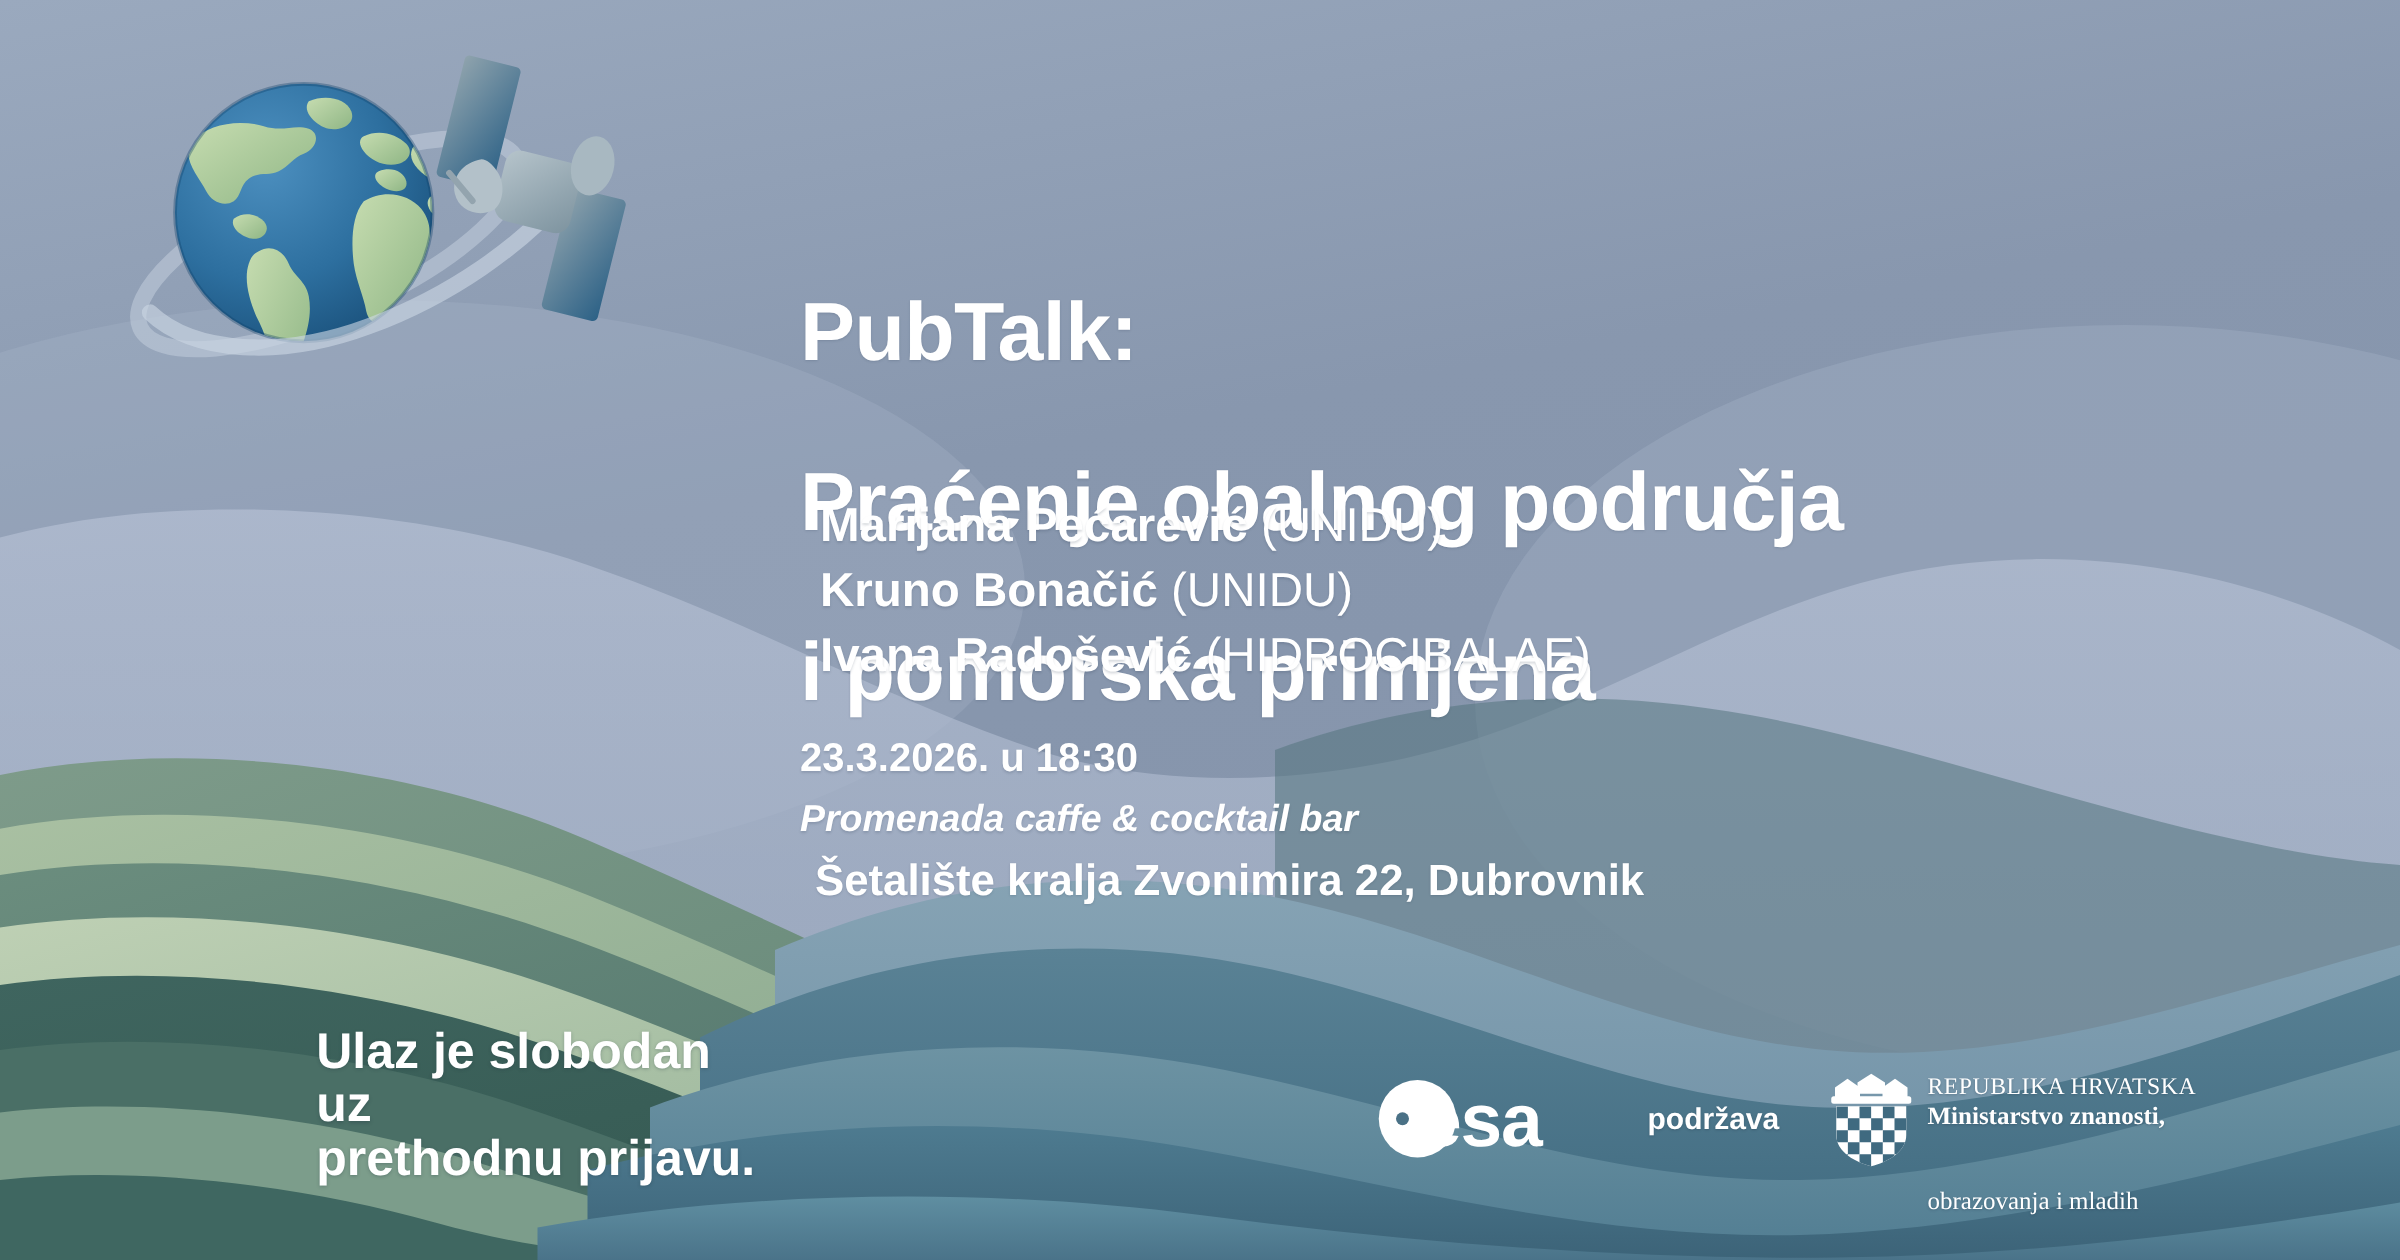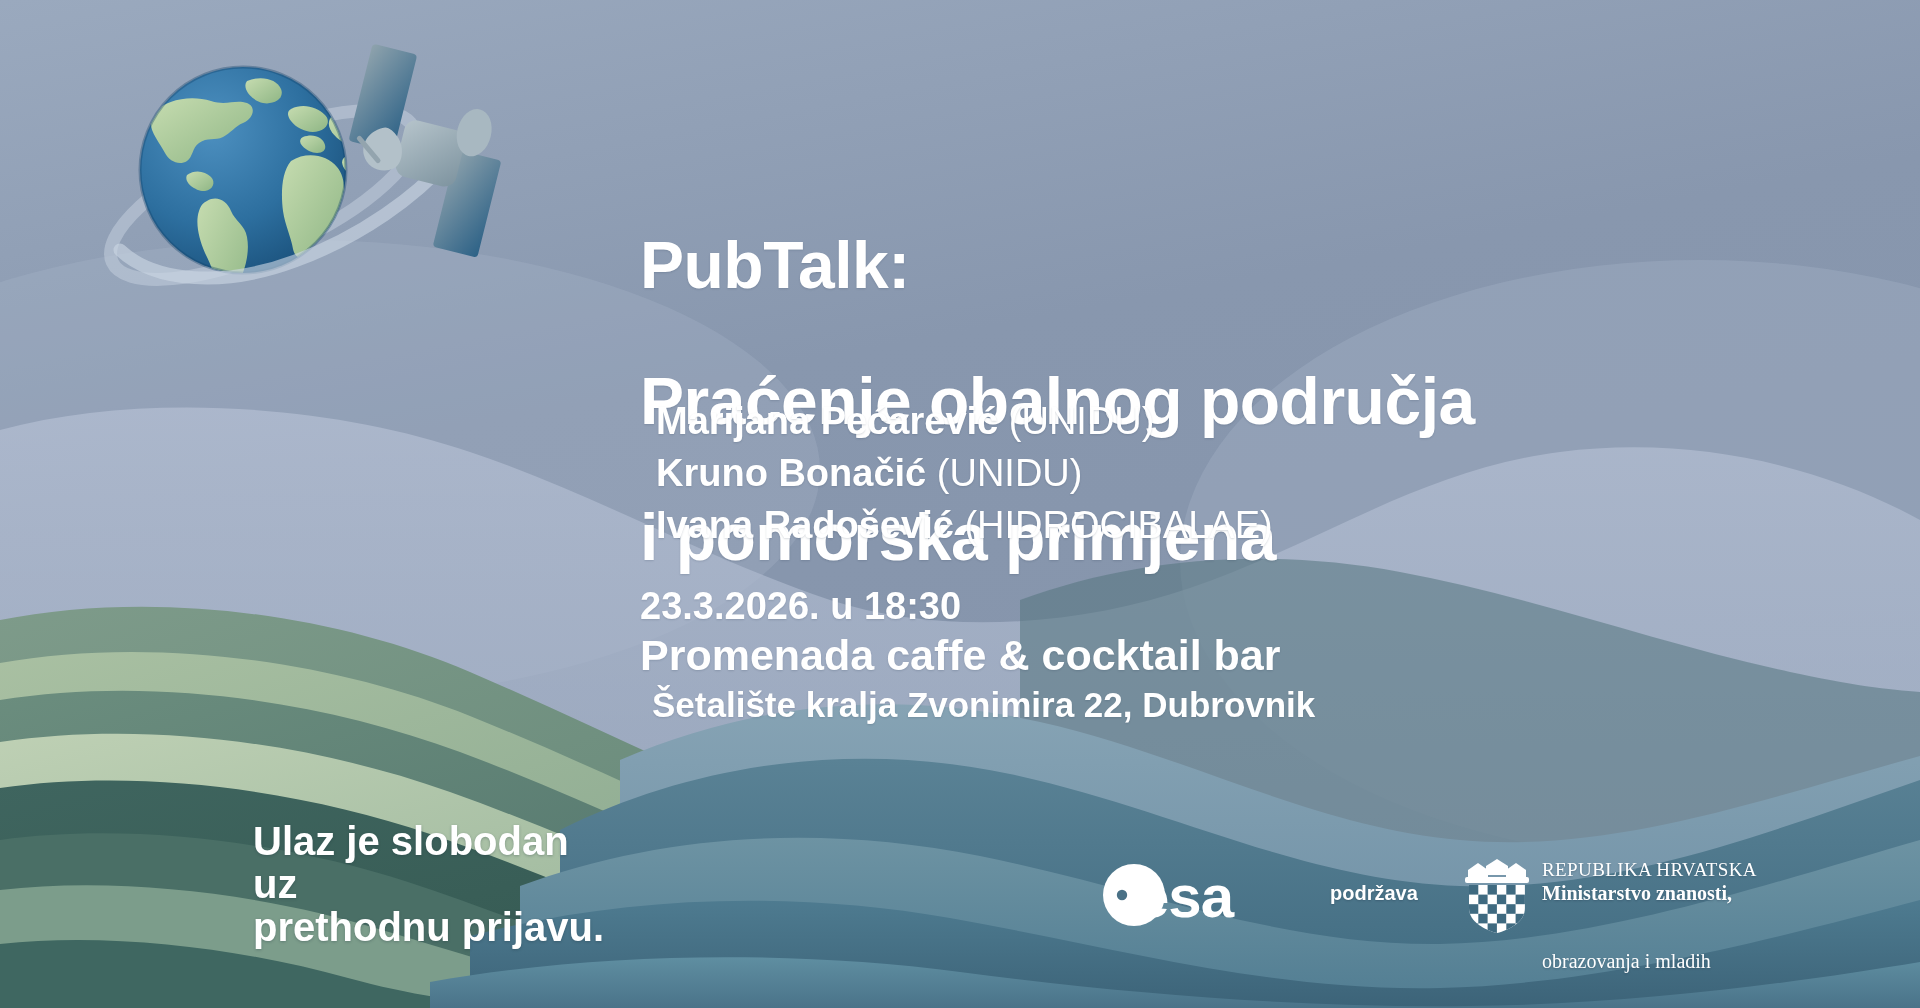--- a/index.html
+++ b/index.html
@@ -37,44 +37,44 @@
   .speaker{
     color:#ffffff;font-size:38px;line-height:52px;white-space:nowrap;
     text-shadow:0 1px 2px rgba(40,55,80,.18);
   }
   .speaker .nm{font-weight:700;}
   .speaker .af{font-weight:400;}
 
   .details{position:absolute;left:0;top:582px;width:1100px;}
   .d-line{color:#ffffff;line-height:49px;white-space:nowrap;
           text-shadow:0 1px 2px rgba(40,55,80,.18);}
-  .d-date{font-size:38px;font-weight:700;}
-  .d-venue{font-size:43px;font-weight:700;}
+  .d-date{font-size:32px;font-weight:700;}
+  .d-venue{font-size:30px;font-weight:700;font-style:italic;}
   .d-addr{font-size:35px;font-weight:700;margin-left:12px;}
 
   
   .freenote{
     position:absolute;left:253px;top:820px;width:360px;
     color:#ffffff;font-size:40px;font-weight:700;line-height:43px;
     white-space:pre-line;
     text-shadow:0 1px 3px rgba(30,50,60,.30);
   }
 
   
   .logos{position:absolute;left:800px;top:840px;width:840px;height:110px;}
 
   .logo-pozdravi{position:absolute;left:30px;top:10px;width:215px;height:90px;}
   .logo-pozdravi svg{width:100%;height:100%;display:block;}
 
   .logo-esa{position:absolute;left:300px;top:16px;width:185px;height:78px;}
   .logo-esa svg{width:100%;height:100%;display:block;}
 
   .podrzava{
-    position:absolute;left:530px;top:42px;
-    color:#fff;font-size:20px;font-weight:700;white-space:nowrap;
+    position:absolute;left:518px;top:42px;
+    color:#fff;font-size:24px;font-weight:700;white-space:nowrap;
     text-shadow:0 1px 2px rgba(30,50,70,.3);
   }
   .logo-min{position:absolute;left:662px;top:8px;width:260px;height:92px;}
   .min-coat{position:absolute;left:0;top:6px;width:70px;height:80px;}
   .min-coat svg{width:100%;height:100%;display:block;}
   .min-text{
     position:absolute;left:80px;top:10px;width:200px;
     font-family:"Liberation Serif", serif;color:#ffffff;
     text-shadow:0 1px 2px rgba(30,50,70,.32);
   }

